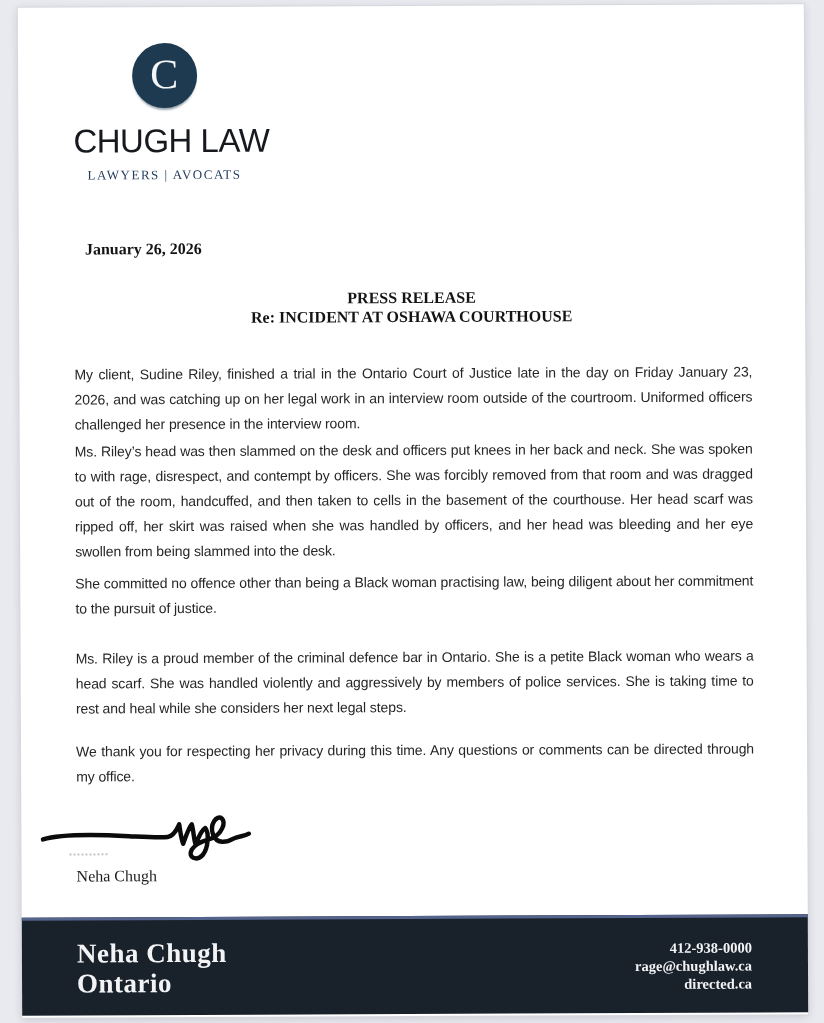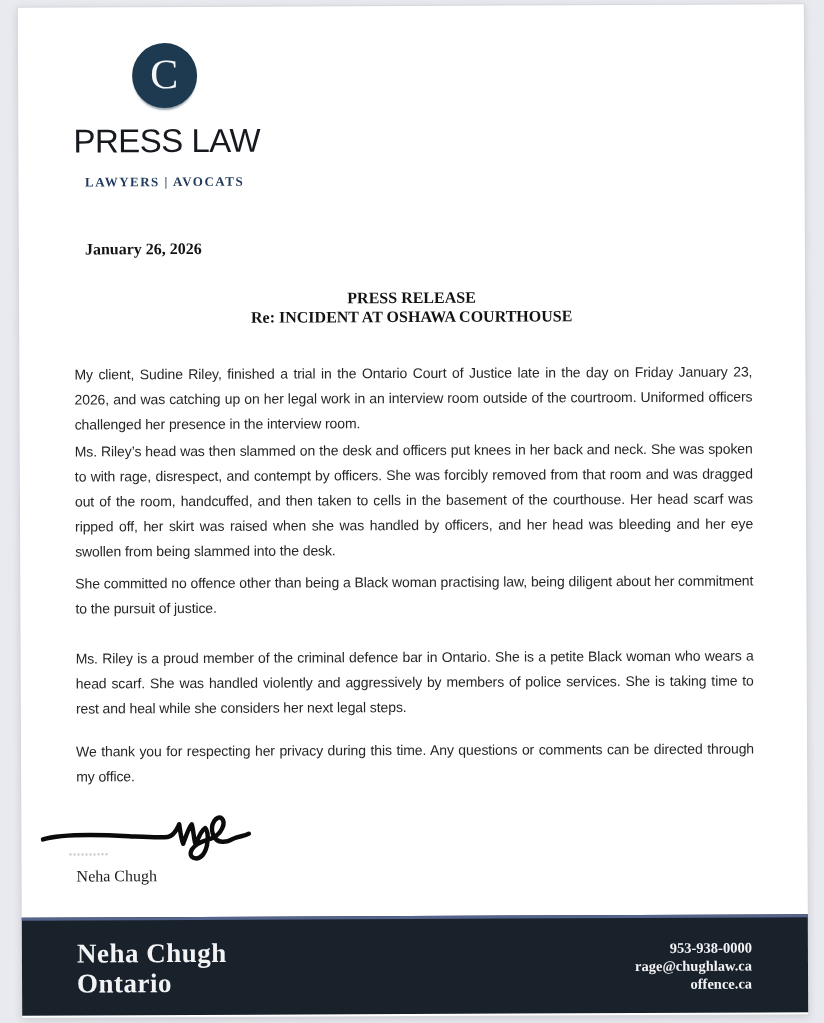--- a/index.html
+++ b/index.html
@@ -40,23 +40,23 @@
     padding-bottom:4px;
   }
   .wordmark{
     margin-top:16px;
     font-size:33px;line-height:1;
     letter-spacing:-0.5px;
     color:#16191d;
     white-space:nowrap;
   }
   .tagline{
-    margin-top:18px;
+    margin-top:11px;
     font-family:"Liberation Serif", serif;
-    font-weight:700;
+    font-weight:400;
     font-size:13px;line-height:1;
     letter-spacing:1.5px;
     color:#1f3a5e;
     white-space:nowrap;
   }
   
   .date{
     position:absolute;left:66px;top:233px;
     font-family:"Liberation Serif", serif;
     font-weight:700;font-size:16px;color:#141414;
@@ -117,21 +117,21 @@
 </head>
 <body>
 
 <div class="canvas">
   <div class="page">
 
     <div class="letterhead">
       <div class="logo-circle">
         <span class="logo-monogram">C</span>
       </div>
-      <div class="wordmark">PRESS LAW</div>
+      <div class="wordmark">CHUGH LAW</div>
       <div class="tagline">LAWYERS | AVOCATS</div>
     </div>
 
     <div class="date">January 26, 2026</div>
 
     <div class="title-block">
       <div>PRESS RELEASE</div>
       <div>Re: INCIDENT AT OSHAWA COURTHOUSE</div>
     </div>
 
@@ -161,20 +161,20 @@
     <div class="sig-remnant"></div>
 
     <div class="signer-name">Neha Chugh</div>
 
     <div class="footer">
       <div class="footer-left">
         <div>Neha Chugh</div>
         <div>Ontario</div>
       </div>
       <div class="footer-right">
-        <div>953-938-0000</div>
+        <div>412-938-0000</div>
         <div>rage@chughlaw.ca</div>
-        <div>offence.ca</div>
+        <div>directed.ca</div>
       </div>
     </div>
 
   </div>
 </div>
 
 </body></html>

